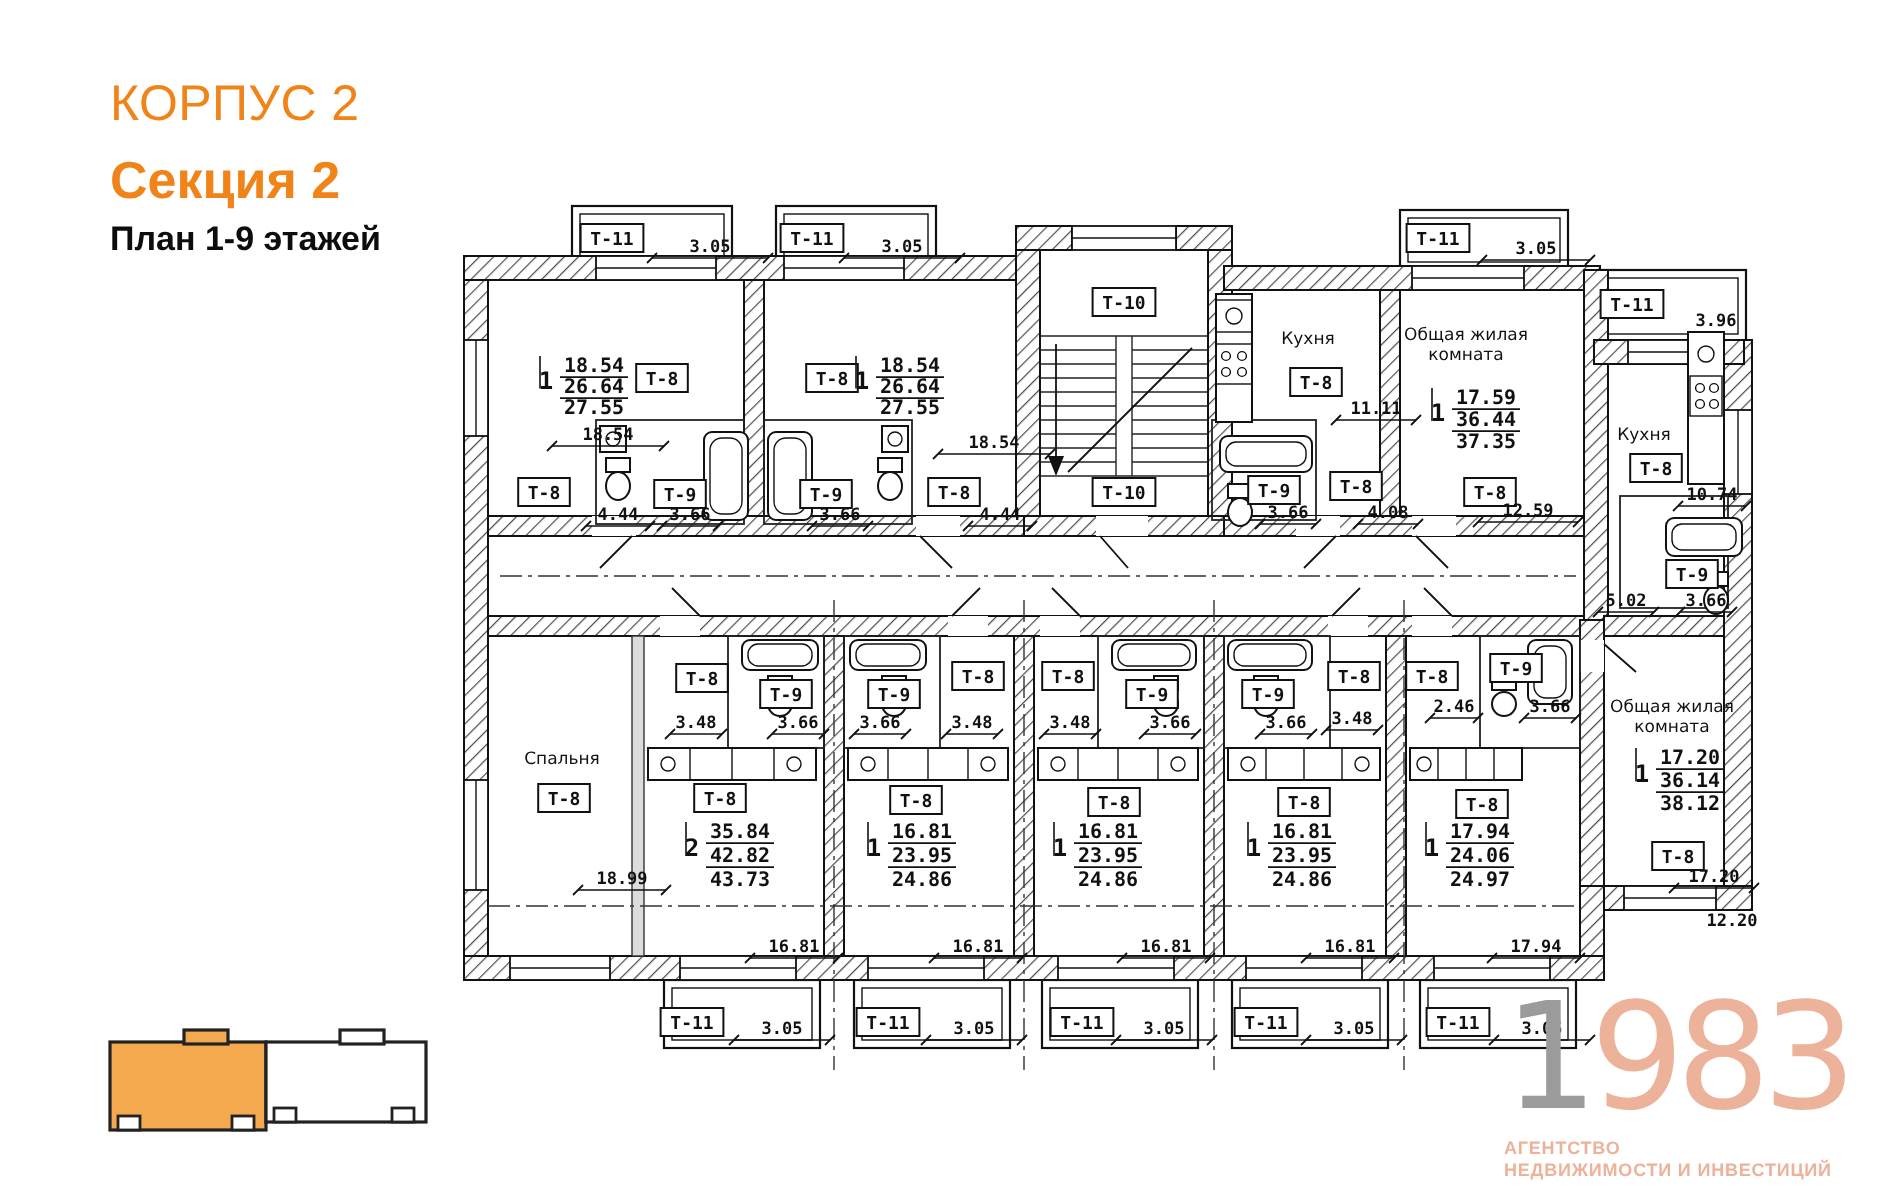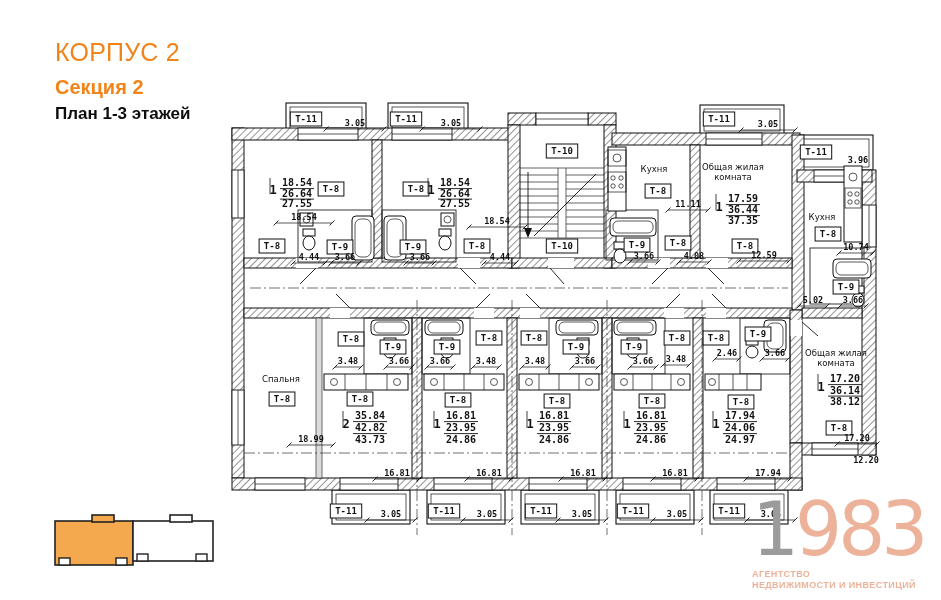--- a/index.html
+++ b/index.html
@@ -9,21 +9,21 @@
     --mini:#F5A94F;
     --ink:#111;
   }
   html,body{margin:0;padding:0;}
   body{
     width:941px;height:600px;position:relative;background:#fff;overflow:hidden;
     font-family:"Liberation Sans",sans-serif;
   }
   .header{position:absolute;left:55px;top:40px;line-height:1;}
   .h1{font-size:25px;font-weight:normal;color:var(--accent);letter-spacing:.2px;}
-  .h2{font-size:20px;font-weight:bold;color:var(--accent);margin-top:12px;}
+  .h2{font-size:26px;font-weight:bold;color:var(--accent);margin-top:12px;}
   .h3{font-size:17px;font-weight:bold;color:#0d0d0d;margin-top:8px;}
   #plan-svg{position:absolute;left:0;top:0;}
   .wall{fill:url(#hatch);stroke:#111;stroke-width:1;}
   .win{fill:#fff;stroke:#111;stroke-width:.9;}
   .gap{fill:#fff;stroke:none;}
   .balc{fill:none;stroke:#111;stroke-width:1.1;}
   .balci{fill:none;stroke:#111;stroke-width:.7;}
   .part{fill:#dcdcdc;stroke:#333;stroke-width:.7;}
   .pbox{fill:none;stroke:#222;stroke-width:.9;}
   .fix{fill:#fff;stroke:#111;stroke-width:1;}
@@ -851,21 +851,21 @@
         <line x1="747" y1="520" x2="795" y2="520" stroke="#111" stroke-width="0.7"></line>
         <line x1="744.5" y1="522.5" x2="749.5" y2="517.5" stroke="#111" stroke-width="0.9"></line>
         <line x1="792.5" y1="522.5" x2="797.5" y2="517.5" stroke="#111" stroke-width="0.9"></line>
       </g>
     </g>
 </svg>
 
 <div class="header">
   <div class="h1">КОРПУС 2</div>
   <div class="h2">Секция 2</div>
-  <div class="h3">План 1-3 этажей</div>
+  <div class="h3">План 1-9 этажей</div>
 </div>
 
 <svg class="minimap" width="170" height="62">
   <g>
     <rect x="3" y="9" width="78" height="44" fill="#F5A94F" stroke="#222" stroke-width="1.6"></rect>
     <rect x="40" y="3" width="22" height="7" fill="#F5A94F" stroke="#222" stroke-width="1.6"></rect>
     <rect x="7" y="46" width="11" height="7" fill="#fff" stroke="#222" stroke-width="1.4"></rect>
     <rect x="64" y="46" width="11" height="7" fill="#fff" stroke="#222" stroke-width="1.4"></rect>
   </g>
   <g>

